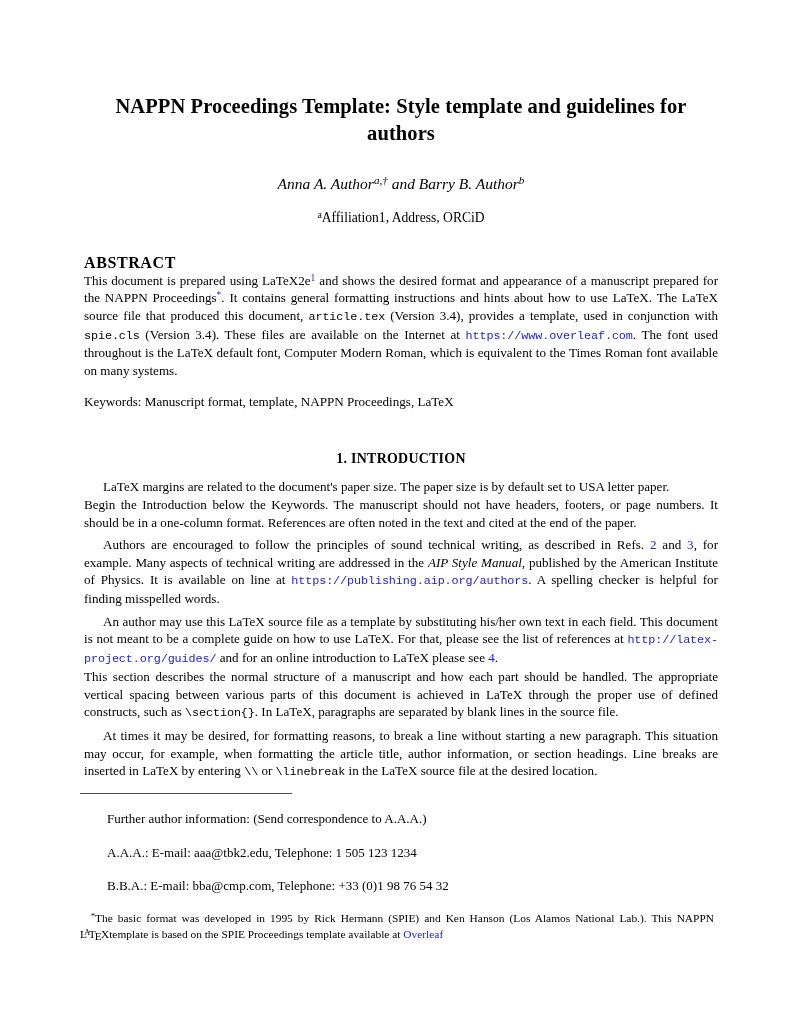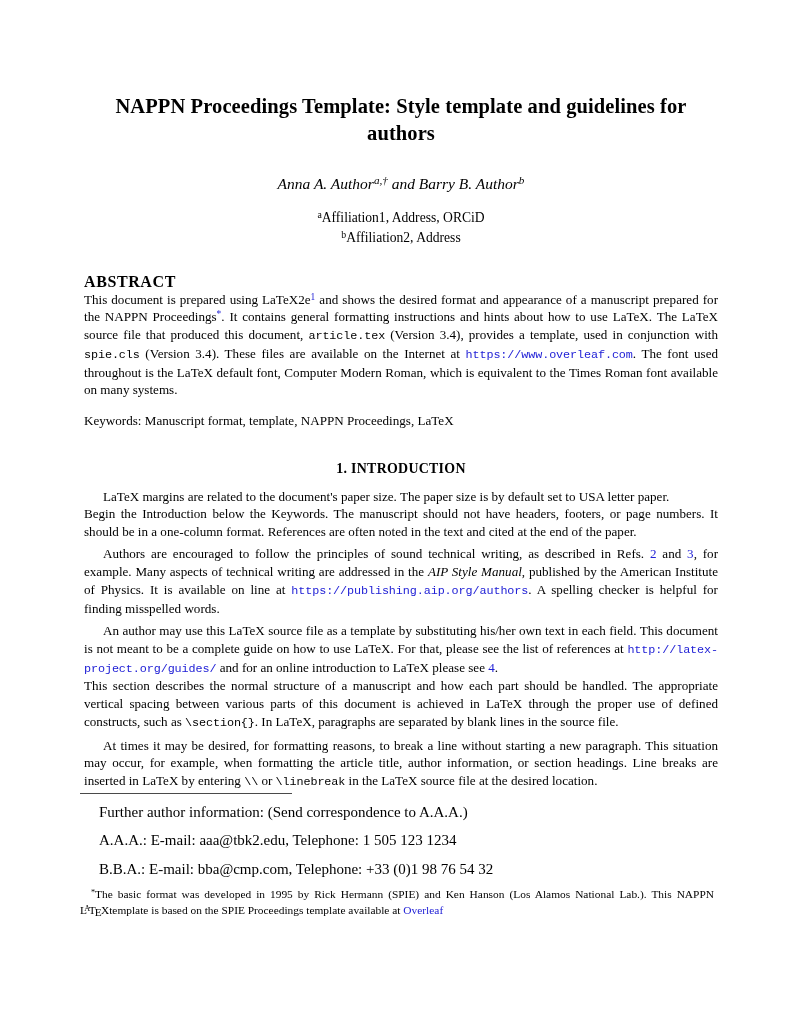--- a/index.html
+++ b/index.html
@@ -84,21 +84,21 @@
     text-align: justify;
   }
   .keywords b { font-weight: normal; }
 
   
   .section-head {
     text-align: center;
     font-weight: bold;
     font-size: 13.9px;
     letter-spacing: 0.3px;
-    margin-top: 31px;
+    margin-top: 41px;
     margin-bottom: 11px;
   }
   p.indent {
     text-indent: 19px;
     margin-top: 5px;
   }
 
   
   .mono {
     font-family: "Liberation Mono", "DejaVu Sans Mono", monospace;
@@ -137,23 +137,23 @@
     top: 793px;
     width: 634px;
   }
   .fn-rule {
     width: 212px;
     height: 0;
     border-top: 0.8px solid #4a4a4a;
     margin: 0 0 5px 0;
   }
   .fn-line {
-    font-size: 15px;
+    font-size: 13px;
     line-height: 1.36;
-    margin: 8px;
+    margin: 16px;
     padding-left: 11px;
     text-indent: -0px;
   }
   .fn-wrap {
     font-size: 11.4px;
     line-height: 1.36;
     margin: 0;
     text-align: justify;
   }
   .fn-wrap .ind { padding-left: 11px; }
@@ -165,21 +165,20 @@
   <div class="content">
 
     <h1 class="title">NAPPN Proceedings Template: Style template and guidelines for authors</h1>
 
     <div class="authors">
       <span>Anna A. Author</span><sup>a,†</sup><span> and </span><span>Barry B. Author</span><sup>b</sup>
     </div>
 
     <div class="affiliations">
       <div><sup>a</sup><span>Affiliation1, Address, ORCiD</span></div>
-      <div><sup>b</sup><span>Affiliation2, Address</span></div>
     </div>
 
     <div class="abstract-head">ABSTRACT</div>
     <p class="body-text abstract-body"><span>This document is prepared using LaTeX2e</span><sup><a class="cite" href="#">1</a></sup><span> and shows the desired format and appearance of a manuscript prepared for the NAPPN Proceedings</span><sup><a class="cite" href="#">*</a></sup><span>. It contains general formatting instructions and hints about how to use LaTeX. The LaTeX source file that produced this document, </span><span class="mono">article.tex</span><span> (Version 3.4), provides a template, used in conjunction with </span><span class="mono">spie.cls</span><span> (Version 3.4). These files are available on the Internet at </span><a class="lnk mono" href="#">https://www.overleaf.com</a><span>. The font used throughout is the LaTeX default font, Computer Modern Roman, which is equivalent to the Times Roman font available on many systems.</span></p>
 
     <div class="keywords"><b>Keywords:</b><span> Manuscript format, template, NAPPN Proceedings, LaTeX</span></div>
 
     <div class="section-head">1. INTRODUCTION</div>
     <p class="body-text indent">LaTeX margins are related to the document's paper size. The paper size is by default set to USA letter paper.</p>
     <p class="body-text">Begin the Introduction below the Keywords. The manuscript should not have headers, footers, or page numbers. It should be in a one-column format. References are often noted in the text and cited at the end of the paper.</p>

